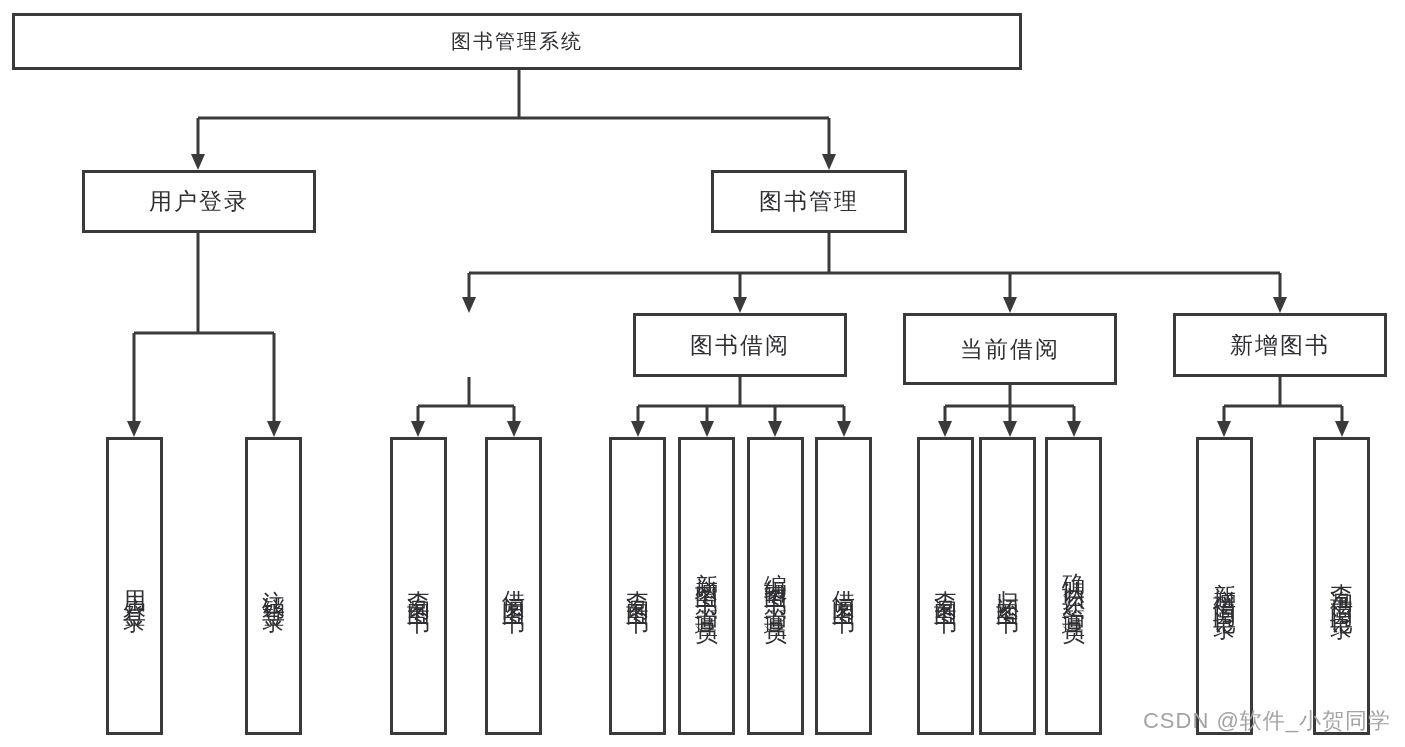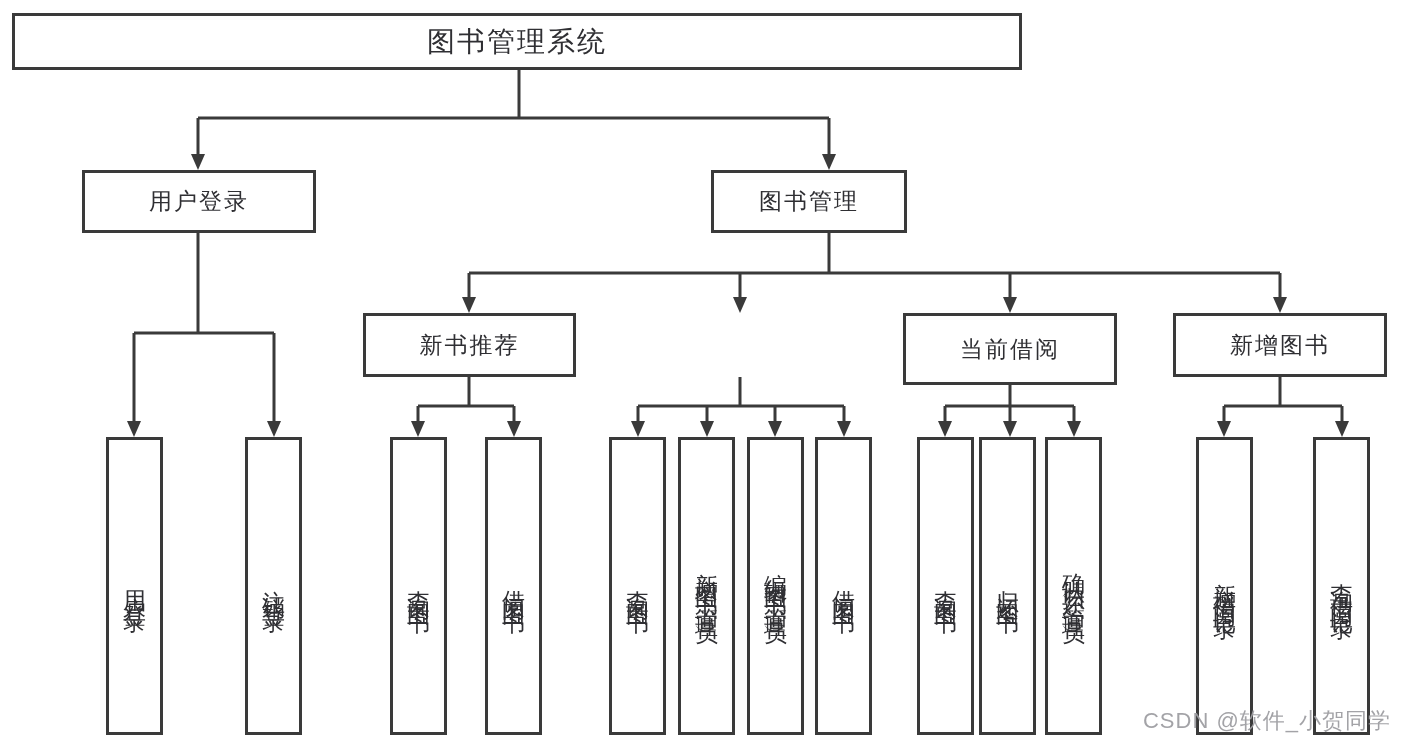--- a/index.html
+++ b/index.html
@@ -7,21 +7,21 @@
          font-family: "Liberation Sans", sans-serif; }
   .diagram { position: absolute; left: 0; top: 0; width: 1405px; height: 747px; }
   svg.connectors { position: absolute; left: 0; top: 0; width: 1405px; height: 747px; }
   svg.connectors path { stroke: #3a3a3a; stroke-width: 3; fill: none; }
   svg.connectors polygon { fill: #3a3a3a; stroke: none; }
 
   .node { position: absolute; box-sizing: border-box; background: #ffffff;
           border: 3px solid #3a3a3a; display: flex; align-items: center;
           justify-content: center; color: #2f2f33; }
   .node-h { font-size: 23px; letter-spacing: 2px; }
-  .node-root { font-size: 28px; letter-spacing: 2px; }
+  .node-root { font-size: 20px; letter-spacing: 2px; }
   .node-leaf { width: 57px; height: 298px; top: 437px; }
   .node-leaf span { writing-mode: vertical-rl; text-orientation: mixed;
                     font-size: 23px; letter-spacing: 7px; line-height: 1;
                     white-space: nowrap; }
   .watermark { position: absolute; right: 14px; bottom: 11px; font-size: 22px;
                color: rgba(158,158,162,0.95); letter-spacing: 1px; z-index: 5; }
 </style>
 </head>
 <body>
 
@@ -68,21 +68,21 @@
       <polygon points="1217,421 1231,421 1224,437"></polygon>
       <polygon points="1335,421 1349,421 1342,437"></polygon>
     </g>
   </svg>
 
   <div class="node node-root" style="left:12px; top:13px; width:1010px; height:57px">图书管理系统</div>
 
   <div class="node node-h" style="left:82px; top:170px; width:234px; height:63px">用户登录</div>
   <div class="node node-h" style="left:711px; top:170px; width:196px; height:63px">图书管理</div>
 
-  <div class="node node-h" style="left:363px; top:313px; width:213px; height:64px">新书推荐</div>
+  <div class="node node-h" style="left:633px; top:313px; width:214px; height:64px">图书借阅</div>
   <div class="node node-h" style="left:903px; top:313px; width:214px; height:72px">当前借阅</div>
   <div class="node node-h" style="left:1173px; top:313px; width:214px; height:64px">新增图书</div>
 
   <div class="node node-leaf" style="left:106px">
     <span>用户登录</span>
   </div>
   <div class="node node-leaf" style="left:245px">
     <span>注销登录</span>
   </div>
 

